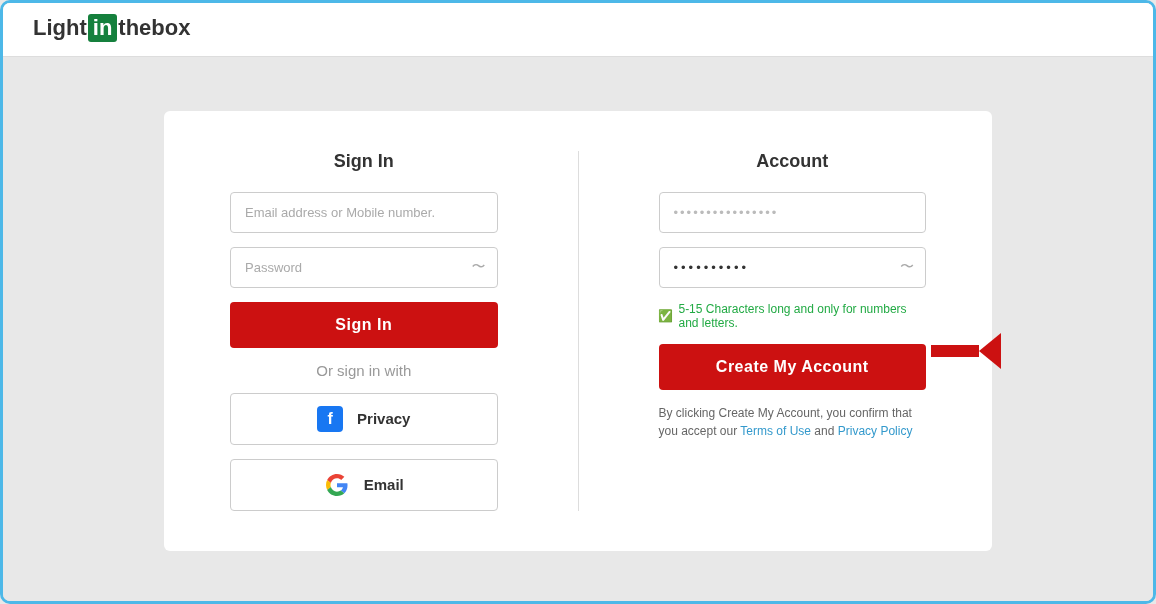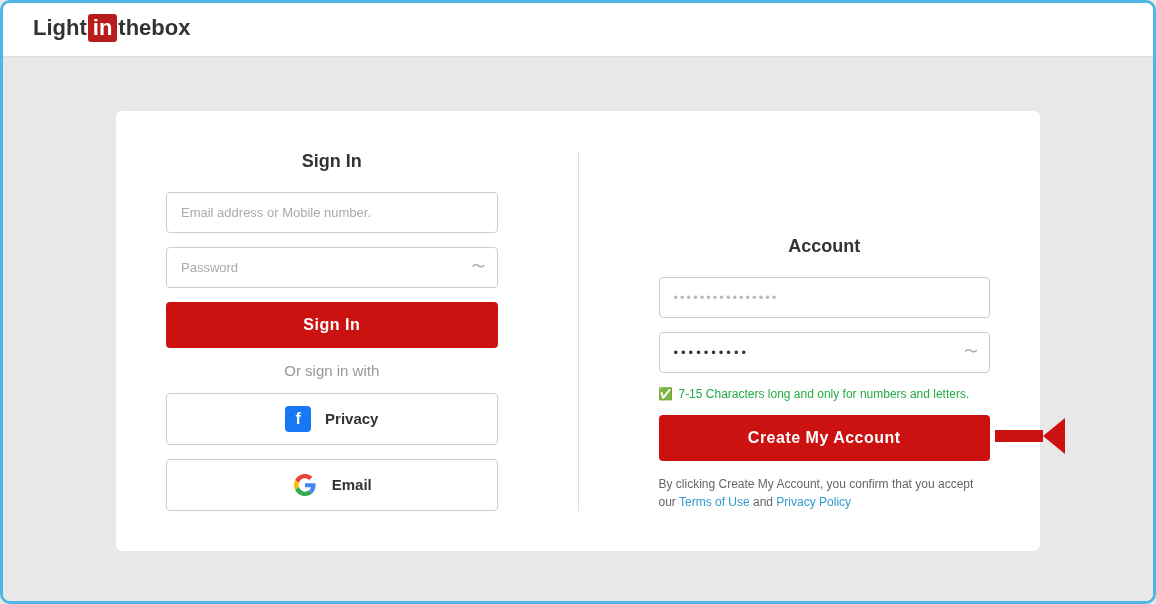--- a/index.html
+++ b/index.html
@@ -35,46 +35,45 @@
     .logo {
       display: flex;
       align-items: center;
       font-size: 22px;
       font-weight: bold;
       color: #333;
       text-decoration: none;
     }
     .logo-light { color: #333; font-weight: bold; }
     .logo-in {
-      background: #b91c1c;
+      background: #15803d;
       color: white;
       padding: 1px 5px;
       border-radius: 3px;
       font-weight: bold;
       margin: 0 1px;
     }
     .logo-thebox { color: #333; font-weight: bold; }
     .main-content {
       flex: 1;
       display: flex;
       align-items: center;
       justify-content: center;
       width: 100%;
       padding: 20px;
     }
     .card {
       background: #ffffff;
       border-radius: 6px;
-      padding: 40px 50px;
+      padding: 40px 66px;
       display: flex;
       gap: 80px;
-      width: 924px;
+      width: 828px;
       min-height: 420px;
       position: relative;
-      align-items: flex-end;
     }
     .divider-vertical {
       width: 1px;
       background: #ddd;
       align-self: stretch;
     }
     .section {
       flex: 1;
       display: flex;
       flex-direction: column;
@@ -279,21 +278,21 @@
           <input class="input-field blurred-value" type="text" value="••••••••••••••••" style="">
         </div>
 
         <div class="input-wrapper">
           <input class="input-field password-dots" type="password" value="••••••••••" style="">
           <span class="eye-icon">〜</span>
         </div>
 
         <div class="validation-msg">
           <span class="check-icon">✅</span>
-          <span>7-15 Characters long and only for numbers and letters.</span>
+          <span>5-15 Characters long and only for numbers and letters.</span>
         </div>
 
         <button class="btn-primary">Create My Account</button>
 
         <div class="terms-text">By clicking Create My Account, you confirm that you accept our <a href="#" style="color:#3399cc;">Terms of Use</a> and <a href="#" style="color:#3399cc;">Privacy Policy</a></div>
 
         <div class="arrow-container">
           <div class="arrow-shaft"></div>
           <div class="red-arrow"></div>
         </div>

